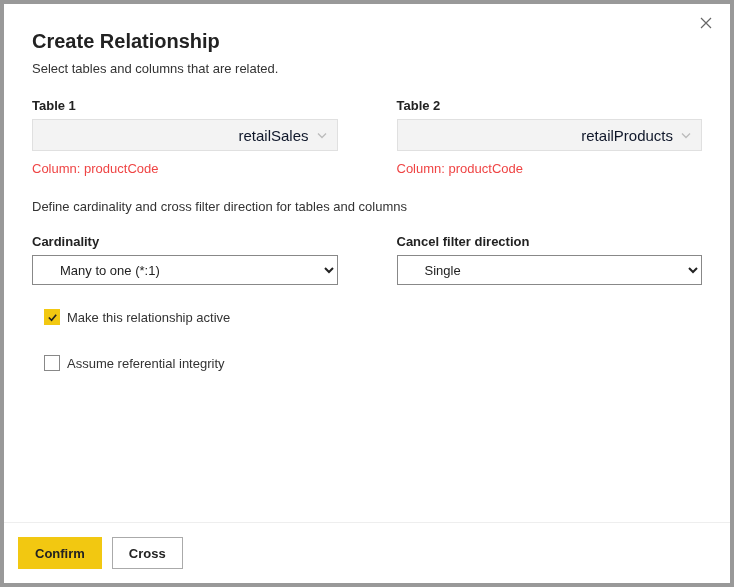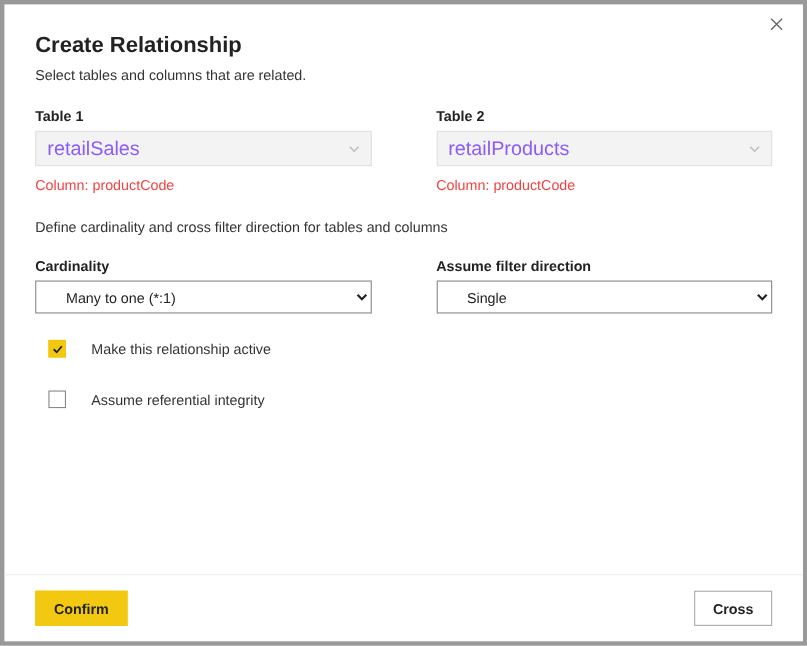--- a/index.html
+++ b/index.html
@@ -62,25 +62,26 @@
       color: #222;
       margin-bottom: 6px;
       display: block;
     }
     .select-disabled {
       width: 100%;
       height: 32px;
       background: #f3f3f3;
       border: 1px solid #e0e0e0;
       padding: 0 28px 0 10px;
-      font-size: 18px;
-      color: #8b5cf6;
+      font-size: 15px;
+      color: #0f172a;
       display: flex;
       align-items: center;
       position: relative;
+      justify-content: flex-end;
     }
     .select-disabled .chev {
       position: absolute;
       right: 10px;
       top: 50%;
       transform: translateY(-50%);
       color: #bbb;
     }
     .col-info {
       font-size: 13px;
@@ -101,21 +102,21 @@
       font-size: 13px;
       padding: 0 23px;
       color: #222;
       font-family: inherit;
     }
     .checkbox-row {
       display: flex;
       align-items: center;
       margin-top: 24px;
       margin-left: 12px;
-      gap: 23px;
+      gap: 7px;
       font-size: 13px;
       color: #333;
     }
     .checkbox-row.second { margin-top: 30px; }
     .cb {
       width: 16px;
       height: 16px;
       border: 1px solid #888;
       display: inline-flex;
       align-items: center;
@@ -124,23 +125,23 @@
       flex-shrink: 0;
     }
     .cb.checked {
       background: #F2C811;
       border-color: #F2C811;
     }
     .cb.checked svg { display: block; }
     .cb svg { display: none; }
     .footer {
       border-top: 1px solid #eee;
-      padding: 14px 28px;
-      display: flex;
-      justify-content: space-between;
+      padding: 14px 14px;
+      display: flex;
+      justify-content: flex-start;
       gap: 10px;
     }
     .btn {
       height: 32px;
       padding: 0 16px;
       font-size: 13px;
       font-weight: 600;
       border: 1px solid #aaa;
       background: #fff;
       cursor: pointer;
@@ -206,21 +207,21 @@
     <p class="section2-intro">Define cardinality and cross filter direction for tables and columns</p>
 
     <div class="row">
       <div class="col">
         <label class="field-label">Cardinality</label>
         <select class="native">
           <option>Many to one (*:1)</option>
         </select>
       </div>
       <div class="col">
-        <label class="field-label">Assume filter direction</label>
+        <label class="field-label">Cancel filter direction</label>
         <select class="native">
           <option>Single</option>
         </select>
       </div>
     </div>
 
     <div class="checkbox-row">
       <span class="cb checked">
         <svg width="11" height="11" viewBox="0 0 12 12">
             <path d="M2 6 L5 9 L10 3" stroke="#222" stroke-width="1.8" fill="none"></path>

